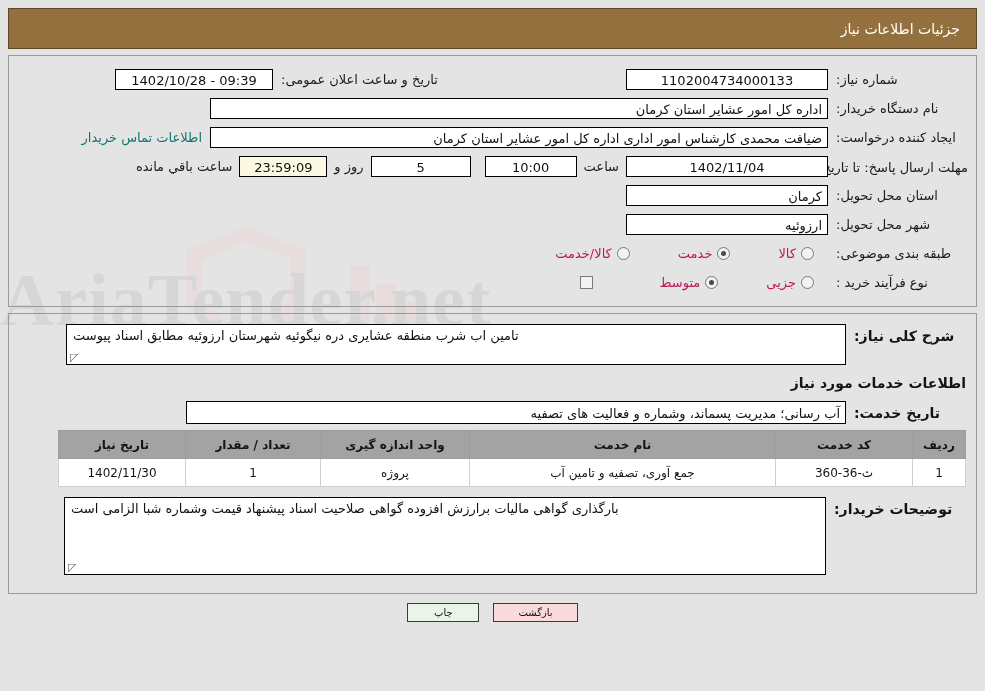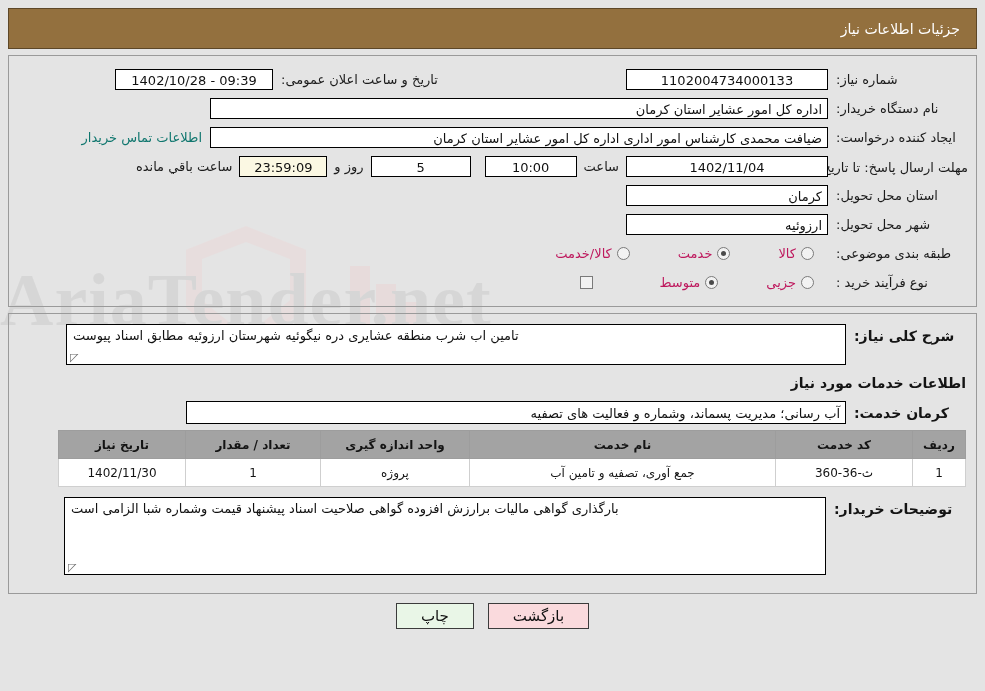--- a/index.html
+++ b/index.html
@@ -262,21 +262,21 @@
   .footer {
     position: relative;
     z-index: 2;
     margin-top: 9px;
     display: flex;
     justify-content: center;
     gap: 14px;
   }
   .btn {
     border: 1px solid #3b3b3b;
-    font-size: 15px;
+    font-size: 10px;
     padding: 3px 24px;
     cursor: pointer;
     color: #111;
     box-sizing: border-box;
     min-width: 72px;
     text-align: center;
   }
   .btn.print { background: #e9f6e7; }
   .btn.back  { background: #fadadd; }
 </style>
@@ -392,21 +392,21 @@
       <div class="blk-lbl" style="width:112px;text-align:left">شرح کلی نیاز:</div>
       <div class="textarea" style="width:780px;height:41px">
         <span>تامین اب شرب منطقه عشایری دره نیگوئیه شهرستان ارزوئیه مطابق اسناد پیوست</span>
         <span class="resize-grip">◸</span>
       </div>
     </div>
 
     <div class="section-head">اطلاعات خدمات مورد نیاز</div>
 
     <div class="blk-row" style="align-items:center">
-      <div class="blk-lbl" style="width:112px;text-align:left;padding-top:0">کرمان خدمت:</div>
+      <div class="blk-lbl" style="width:112px;text-align:left;padding-top:0">تاریخ خدمت:</div>
       <div class="fld rt" style="width:660px;height:23px;line-height:23px">آب رسانی؛ مدیریت پسماند، وشماره و فعالیت های تصفیه</div>
     </div>
 
     <table class="grid">
       <thead>
         <tr>
           <th style="width:46px">ردیف</th>
           <th style="width:130px">کد خدمت</th>
           <th>نام خدمت</th>
           <th style="width:142px">واحد اندازه گیری</th>

